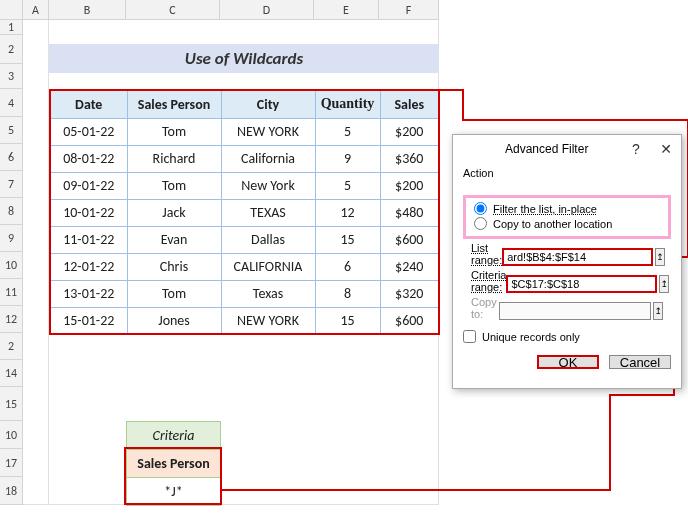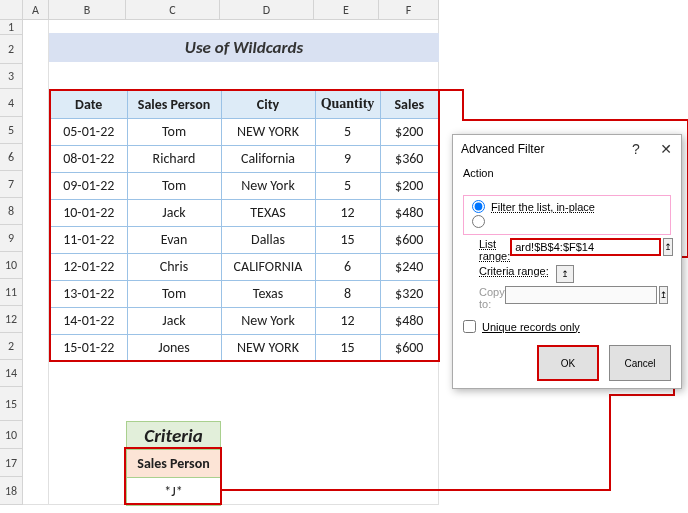--- a/index.html
+++ b/index.html
@@ -44,21 +44,21 @@
   border-right: 1px solid #d4d4d4;
   border-bottom: 1px solid #d4d4d4;
 }
 .cell-grid {
   position: absolute;
   border-right: 1px solid #e0e0e0;
   border-bottom: 1px solid #e0e0e0;
 }
 .title-cell {
   position: absolute;
-  left: 49px; top: 33px;
+  left: 49px; top: 44px;
   width: 390px; height: 29px;
   background: #d9e1f2;
   display: flex;
   align-items: center;
   justify-content: center;
   font-size: 17px;
   font-weight: bold;
   font-style: italic;
   color: #333;
 }
@@ -92,22 +92,22 @@
 .col-qty { width: 65px; font-family: Liberation Serif, serif; }
 .col-sales { width: 59px; }
 .criteria-table {
   position: absolute;
   left: 126px; top: 421px;
   border-collapse: collapse;
 }
 .criteria-table th {
   background: #e2efda;
   font-style: italic;
-  font-weight: bold;
-  font-size: 19px;
+  font-weight: normal;
+  font-size: 14px;
   color: #202020;
   height: 28px;
   width: 94px;
   border: 1px solid #a9d08e;
   text-align: center;
 }
 .criteria-table td.header2 {
   background: #fce4d6;
   font-weight: bold;
   font-size: 14px;
@@ -142,45 +142,45 @@
   font-family: 'Segoe UI', Tahoma, sans-serif;
   font-size: 11px;
   color: #000;
 }
 .dialog-title {
   display: flex;
   height: 28px;
   align-items: center;
   padding: 0 0 0 8px;
 }
-.dialog-title-text { flex: 1; font-size: 12px; }
+.dialog-title-text { flex: 1; font-size: 12px; margin-left: 44px; }
 .dialog-help, .dialog-close {
   width: 30px; height: 28px;
   display: flex;
   align-items: center;
   justify-content: center;
   font-size: 14px;
   color: #333;
   cursor: default;
 }
 .dialog-body { padding: 4px 10px 10px 10px; }
 .action-label { font-size: 11px; margin-bottom: 16px; }
 .radio-row {
   display: flex;
   align-items: center;
   margin: 2px 0 2px 8px;
 }
 .radio-row input { margin: 0 6px 0 0; }
 .radio-row.sel label { text-decoration: underline dotted; }
-.actions-box { border: 1px solid #f9a8d4; padding: 2px 12px 4px 0; }
+.actions-box { border: 3px solid #f9a8d4; padding: 2px 12px 4px 0; }
 .actions-inner { padding: 0 0; }
 .range-row {
   display: flex;
-  align-items: flex-start;
-  margin: 3px 16px;
+  align-items: flex-end;
+  margin: 3px 8px;
 }
 .range-label { width: 75px; font-size: 11px; }
 .range-label.u { text-decoration: underline dotted; }
 .range-input {
   flex: 1;
   height: 18px;
   font-size: 11px;
   padding: 0 4px;
   border: 1px solid #888;
 }
@@ -192,34 +192,33 @@
   display: flex;
   align-items: center;
   justify-content: center;
   font-size: 9px;
 }
 .range-red { border: 2px solid #d00000; padding: 0 2px 0 3px; }
 .chk-row {
   display: flex;
   align-items: center;
   margin: 10px 0 12px 0;
-  text-decoration: underline;
 }
 .chk-row input { margin: 0 6px 0 0; }
 .btn-row {
   display: flex;
   justify-content: flex-end;
   gap: 10px;
   align-items: center;
 }
 .btn {
-  width: 62px; height: 36px;
+  width: 62px; height: 14px;
   border: 1px solid #888;
   background: #e1e1e1;
-  font-size: 10px;
+  font-size: 13px;
   display: flex;
   align-items: center;
   justify-content: center;
 }
 .btn.ok { border: 2px solid #d00000; background: #e1e1e1; }
 svg.lines {
   position: absolute;
   top: 0; left: 0;
   width: 688px; height: 513px;
   pointer-events: none;
@@ -314,27 +313,20 @@
         <td>$240</td>
       </tr>
       <tr>
         <td>13-01-22</td>
         <td>Tom</td>
         <td>Texas</td>
         <td>8</td>
         <td>$320</td>
       </tr>
       <tr>
-        <td>14-01-22</td>
-        <td>Jack</td>
-        <td>New York</td>
-        <td>12</td>
-        <td>$480</td>
-      </tr>
-      <tr>
         <td>15-01-22</td>
         <td>Jones</td>
         <td>NEW YORK</td>
         <td>15</td>
         <td>$600</td>
       </tr>
     </tbody>
 </table>
 
 <table class="criteria-table">
@@ -372,30 +364,32 @@
   <div class="dialog-body">
     <div class="action-label">Action</div>
     <div class="actions-box">
       <div class="actions-inner">
         <div class="radio-row sel">
           <input type="radio" checked="" style="">
           <label>Filter the list, in-place</label>
         </div>
         <div class="radio-row">
           <input type="radio" style="">
+          <label>Copy to another location</label>
         </div>
       </div>
     </div>
     <div class="range-row">
       <span class="range-label u">List range:</span>
       <input class="range-input range-red" value="ard!$B$4:$F$14" style="">
       <span class="range-btn">↥</span>
     </div>
     <div class="range-row">
       <span class="range-label u">Criteria range:</span>
+      <input class="range-input range-red" value="$C$17:$C$18" style="">
       <span class="range-btn">↥</span>
     </div>
     <div class="range-row">
       <span class="range-label" style="color:#999">Copy to:</span>
       <input class="range-input" disabled="" value="" style="">
       <span class="range-btn">↥</span>
     </div>
     <div class="chk-row">
       <input type="checkbox" style="">
       <label>Unique records only</label>

